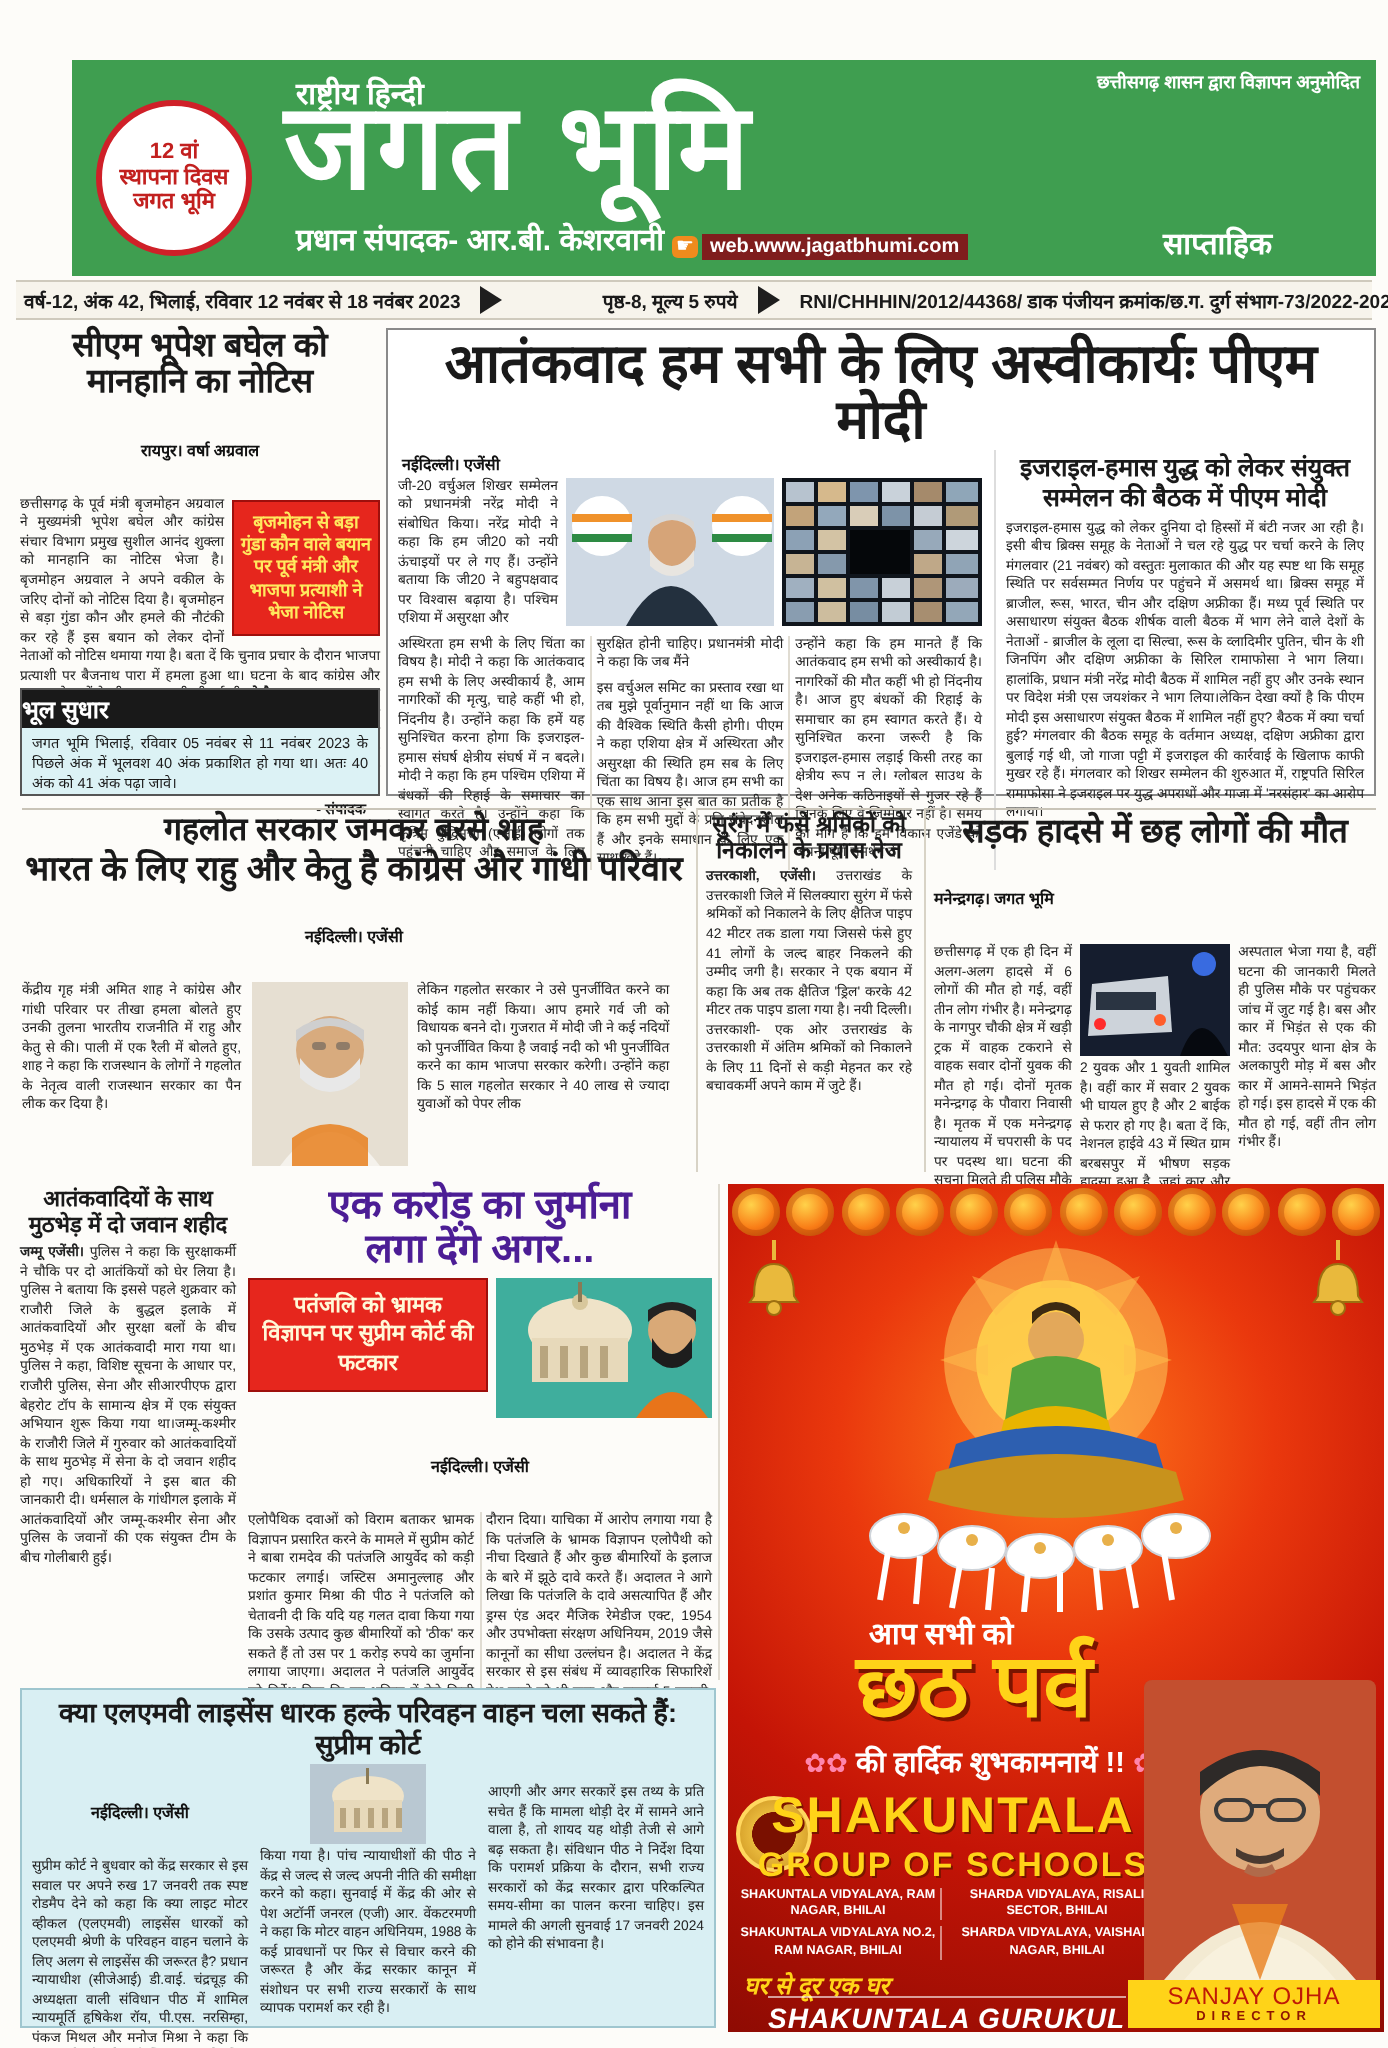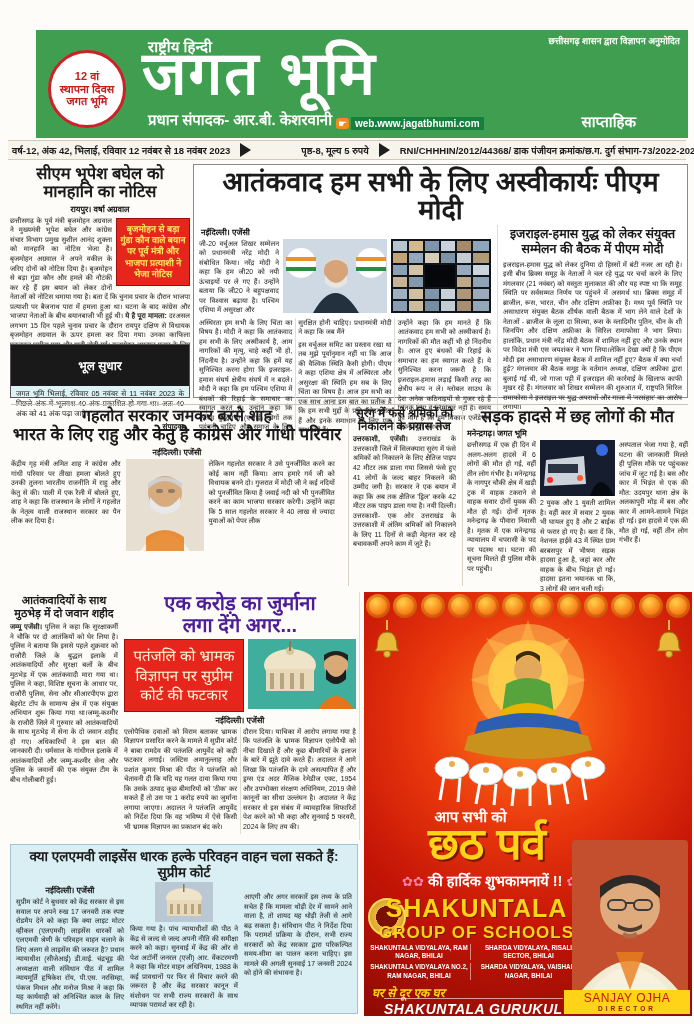--- a/index.html
+++ b/index.html
@@ -11,41 +11,41 @@
   .badge{position:absolute;left:12px;top:20px;width:72px;height:72px;border-radius:50%;background:#fff;
          border:3px solid #cf2028;display:flex;flex-direction:column;align-items:center;justify-content:center;
          color:#c2201f;font-weight:bold;text-align:center;line-height:1.15;}
   .badge span{display:block;font-size:11px;}
   .national{position:absolute;left:112px;top:6px;color:#fff;font-size:15px;font-weight:bold;}
   .mast-title{position:absolute;left:106px;top:14px;margin:0;color:#fff;font-size:60px;font-weight:bold;
               letter-spacing:2px;line-height:1;white-space:nowrap;}
   .editor{position:absolute;left:112px;bottom:9px;color:#fff;font-size:15px;font-weight:bold;}
   .weblink{position:absolute;left:300px;bottom:8px;display:flex;align-items:center;gap:2px;}
   .hand{display:inline-block;background:#f08b1d;color:#fff;font-size:10px;border-radius:3px;padding:0 2px;}
-  .weburl{background:#15803d;color:#fff;font-size:10px;font-weight:bold;padding:1px 4px;}
+  .weburl{background:#7f1d1d;color:#fff;font-size:10px;font-weight:bold;padding:1px 4px;}
   .weekly{position:absolute;right:52px;bottom:7px;color:#fff;font-size:15px;font-weight:bold;}
   
   .dateline{position:absolute;left:8px;top:140px;width:678px;height:20px;background:#f7f4ec;border-top:1px solid #cfcabd;
             border-bottom:1px solid #cfcabd;display:flex;align-items:center;font-size:9.5px;font-weight:bold;gap:10px;padding:0 4px;box-sizing:border-box;}
   .tri{width:0;height:0;border-left:11px solid #1e1e1e;border-top:7px solid transparent;border-bottom:7px solid transparent;}
   .dateline .seg1{flex:0 0 auto;} .dateline .seg2{flex:0 0 auto;margin-left:40px;} .dateline .seg3{flex:0 0 auto;}
   
   .art{position:absolute;box-sizing:border-box;}
   .body-txt{font-size:6.9px;line-height:1.38;text-align:justify;color:#222;}
-  .byline{font-size:8px;font-weight:bold;text-align:center;color:#111;margin:2px 0;}
+  .byline{font-size:8px;font-weight:bold;text-align:center;color:#111;margin:18px 0;}
   p{margin:0 0 3px 0;}
   
   .manhani{left:10px;top:164px;width:180px;height:176px;}
   .manhani h2{margin:0 0 2px 0;font-size:16.5px;line-height:1.12;text-align:center;}
   .inset-red{float:right;width:66px;margin:2px 0 2px 4px;background:#e6261d;color:#ffe95e;font-weight:bold;
              font-size:9px;line-height:1.25;text-align:center;padding:5px 3px;border:1px solid #9e0f0c;}
   .lead-label{font-weight:bold;}
   
   .correction{left:10px;top:344px;width:180px;height:54px;border:1px solid #555;background:#dcf2f5;}
-  .correction .hd{background:#191919;color:#fff;font-size:12px;font-weight:bold;text-align:center;padding:12px 0;}
+  .correction .hd{background:#191919;color:#fff;font-size:12px;font-weight:bold;text-align:left;padding:1px 0;}
   .correction .bd{font-size:7.3px;line-height:1.4;padding:3px 5px 1px 5px;text-align:justify;}
   .correction .sign{font-size:7.3px;font-weight:bold;text-align:right;padding:0 6px;}
   
   .lead{left:193px;top:164px;width:495px;height:234px;border:1px solid #8a8a8a;padding:3px 5px;background:#fff;}
   .lead h1{margin:0;font-size:27px;line-height:1.05;text-align:center;letter-spacing:0;}
   .strap{margin:3px 10px;background:#a7802b;color:#fff;font-size:12.5px;font-weight:bold;text-align:center;padding:2px 4px;}
   .lead-grid{display:flex;gap:6px;}
   .lead-left{width:292px;}
   .lead-right{width:185px;border-left:1px solid #ddd;padding-left:5px;}
   .lead .byline{text-align:left;margin:1px 0 2px 2px;}
@@ -65,21 +65,21 @@
   .accident{left:462px;top:404px;width:226px;height:182px;border-left:1px solid #d8d3c6;padding-left:4px;border-top:1px solid #c9c4b8;padding-top:2px;}
   .accident h2{margin:0;font-size:16.5px;text-align:center;line-height:1.1;}
   .a-row{display:flex;gap:4px;margin-top:2px;}
   
   .encounter{left:10px;top:592px;width:108px;height:246px;}
   .encounter h2{margin:2px 0 2px 0;font-size:11px;text-align:center;line-height:1.2;}
   .by-inline{font-weight:bold;}
   .patanjali{left:124px;top:592px;width:236px;height:248px;border-right:1px solid #e0dcd2;padding-right:3px;}
   .patanjali .red-head{margin:0;color:#4c1d95;font-size:20px;font-weight:bold;text-align:center;line-height:1.1;}
   .pj-row{display:flex;gap:4px;margin-top:3px;}
-  .pj-inset{width:118px;background:#e6261d;border:1px solid #9e0f0c;color:#fff9d8;font-weight:normal;font-size:15px;
+  .pj-inset{width:118px;background:#e6261d;border:1px solid #9e0f0c;color:#fff9d8;font-weight:bold;font-size:11px;
             line-height:1.3;padding:6px 5px;text-align:center;align-self:flex-start;}
   .pj-cols{column-count:2;column-gap:6px;column-rule:1px solid #e0dcd2;margin-top:2px;}
   .lmv{left:10px;top:844px;width:348px;height:170px;background:#d9eff3;border:1px solid #9fc6cf;padding:3px 5px;}
   .lmv h2{margin:1px 0 2px 0;font-size:13.5px;text-align:center;line-height:1.15;}
   .lmv-row{display:flex;gap:6px;}
   .lmv-col{width:33%;}
   
   .advert{left:364px;top:592px;width:328px;height:424px;background:radial-gradient(circle at 50% 30%,#ff7c1c 0%,#ea380d 32%,#c41406 62%,#8e0b03 100%);overflow:hidden;}
   .garland{position:absolute;left:0;top:0;width:100%;height:26px;display:flex;justify-content:space-between;padding:2px 2px;box-sizing:border-box;}
   .flowerball{width:24px;height:24px;border-radius:50%;background:radial-gradient(circle at 40% 35%,#ffd24a 0%,#f97c16 55%,#b8410c 100%);box-shadow:inset 0 0 0 3px rgba(170,60,0,.35);}

